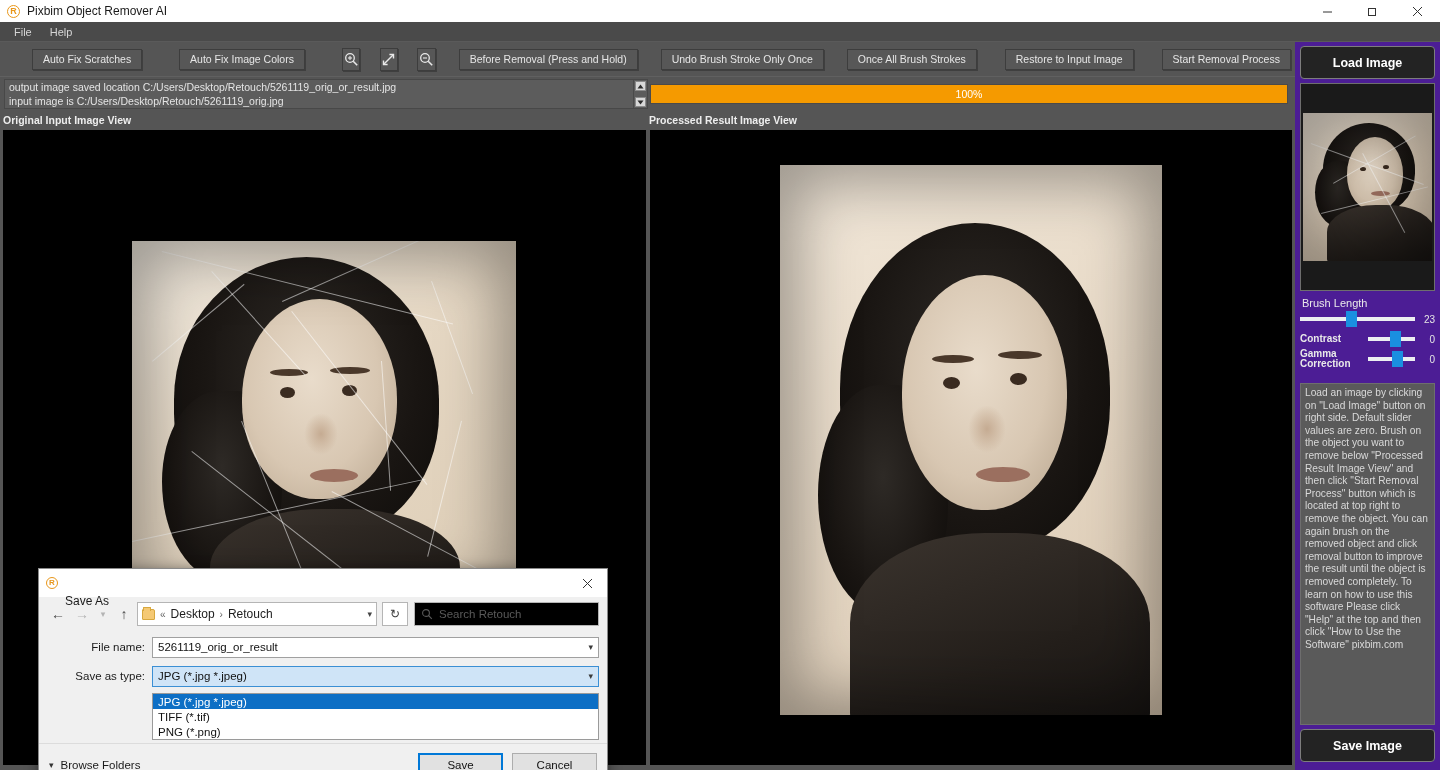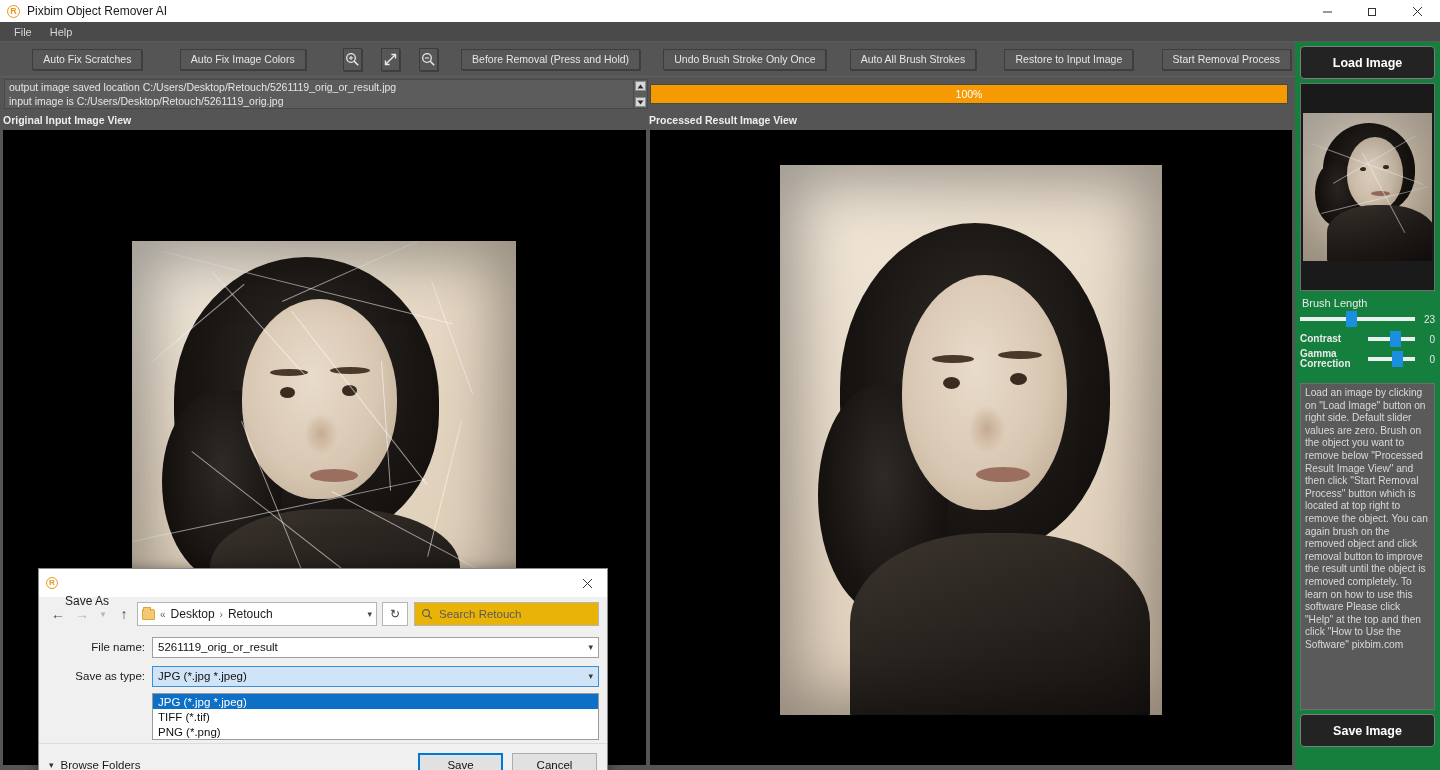--- a/index.html
+++ b/index.html
@@ -119,21 +119,21 @@
   .brow { position: absolute; border-radius: 50%; background:#4a382a; }
   .mouth { position:absolute; border-radius:50%; background:#9b6f5f; }
   .nose { position:absolute; border-radius:50%;
           background: radial-gradient(ellipse,#c5ab92 0%,rgba(197,171,146,0) 70%); }
   .crack { position: absolute; background: rgba(255,255,255,0.55); transform-origin: 0 0; }
   .vignette { position:absolute; inset:0;
     box-shadow: inset 0 0 60px 18px rgba(0,0,0,0.35); }
 
   
   .sidebar {
-    width: 145px; background: #15803d; padding: 4px 5px 23px 5px;
+    width: 145px; background: #4c1d95; padding: 4px 5px 8px 5px;
     display: flex; flex-direction: column; gap: 4px;
   }
   .side-btn {
     background: #232323; border: 1px solid #7d7d7d; border-radius: 4px;
     color: #ffffff; font-size: 12.5px; font-weight: bold;
     height: 33px; display: flex; align-items: center; justify-content: center;
   }
   .thumb-panel {
     height: 208px; background: #1a1a1a; border: 1px solid #6e6e6e;
     display: flex; align-items: center; justify-content: center; overflow: hidden;
@@ -210,21 +210,21 @@
   }
   .crumb { font-size: 12px; color: #202020; }
   .crumb-sep { font-size: 10px; color: #666; }
   .crumb-chev { margin-left: auto; font-size: 9px; color: #444; }
   .refresh-btn {
     width: 26px; height: 24px; background: #ffffff; border: 1px solid #b5b5b5;
     display: flex; align-items: center; justify-content: center;
     font-size: 12px; color: #3a3a3a; margin-left: 3px;
   }
   .searchbox {
-    width: 185px; height: 24px; background: #eab308; border: 1px solid #b5b5b5;
+    width: 185px; height: 24px; background: #000000; border: 1px solid #b5b5b5;
     display: flex; align-items: center; padding: 0 6px; gap: 6px; margin-left: 4px;
   }
   .search-ph { font-size: 11.5px; color: #5a5a5a; }
 
   .dlg-fields { padding: 4px 8px 0 8px; position: relative; }
   .field-row { display: flex; align-items: center; height: 24px; margin-bottom: 5px; }
   .field-label { width: 105px; text-align: right; padding-right: 7px;
                  font-size: 11.5px; color: #1a1a1a; }
   .field-ctl {
     flex: 1; height: 21px; background: #ffffff; border: 1px solid #a0a0a0;
@@ -318,21 +318,21 @@
         <circle cx="6" cy="6" r="4.3" fill="none" stroke="#e8e8e8" stroke-width="1.3"></circle>
         <line x1="9.2" y1="9.2" x2="13.2" y2="13.2" stroke="#e8e8e8" stroke-width="1.6"></line>
         <line x1="4" y1="6" x2="8" y2="6" stroke="#e8e8e8" stroke-width="1.1"></line>
       </svg>
     </div>
     <div class="sp-36"></div>
     <div class="tb-btn">Before Removal (Press and Hold)</div>
     <div class="sp-36"></div>
     <div class="tb-btn">Undo Brush Stroke Only Once</div>
     <div class="sp-36"></div>
-    <div class="tb-btn">Auto All Brush Strokes</div>
+    <div class="tb-btn">Once All Brush Strokes</div>
     <div class="sp-44"></div>
     <div class="tb-btn">Restore to Input Image</div>
     <div class="sp-44"></div>
     <div class="tb-btn">Start Removal Process</div>
   </div>
 
   <div class="inforow">
     <div class="logbox">
       <div class="logtext">
         <div class="logline">output image saved location C:/Users/Desktop/Retouch/5261119_orig_or_result.jpg</div>

